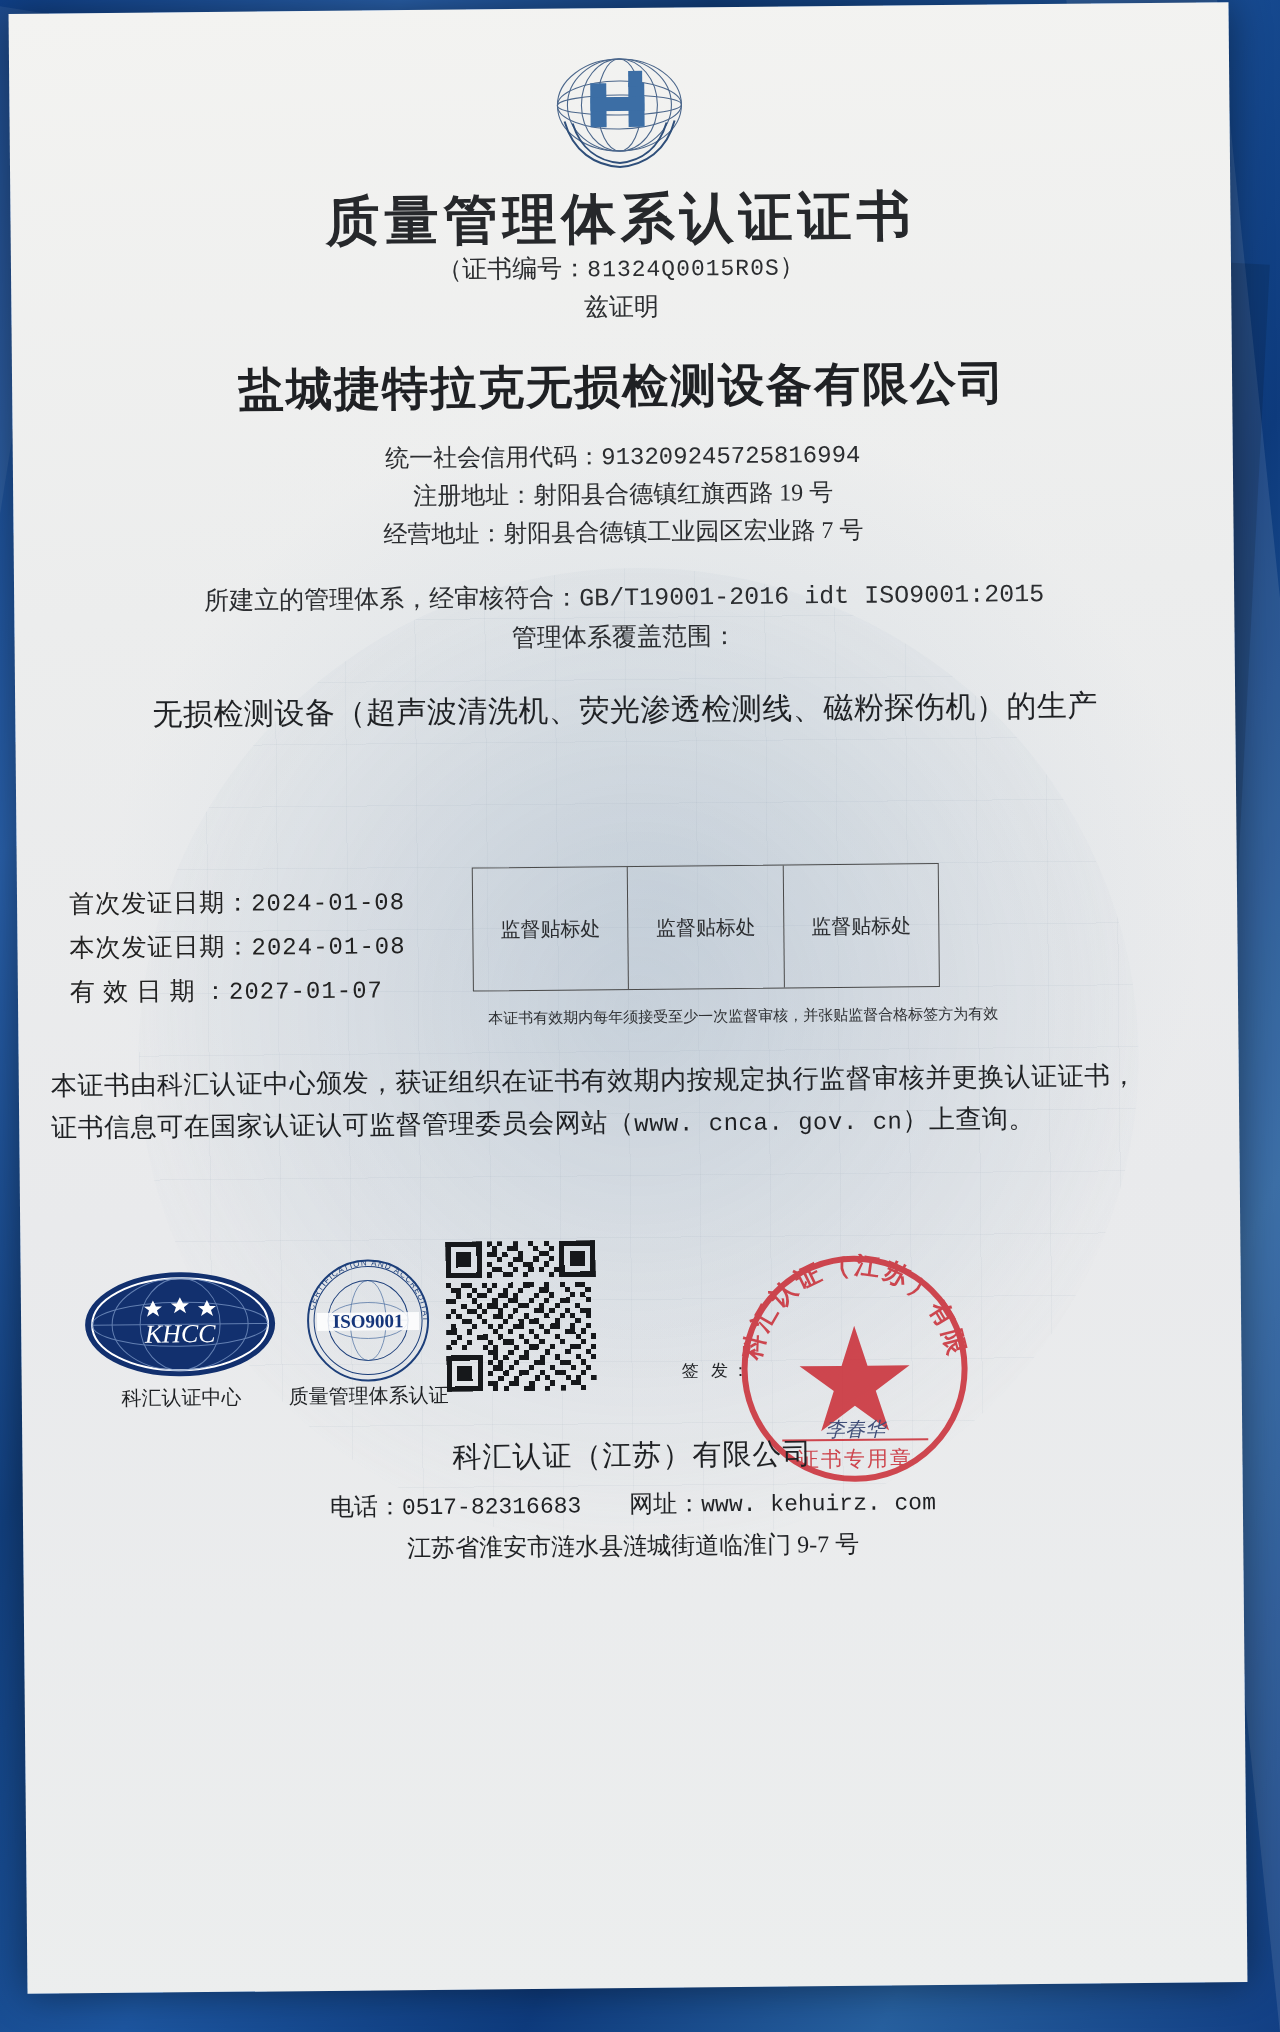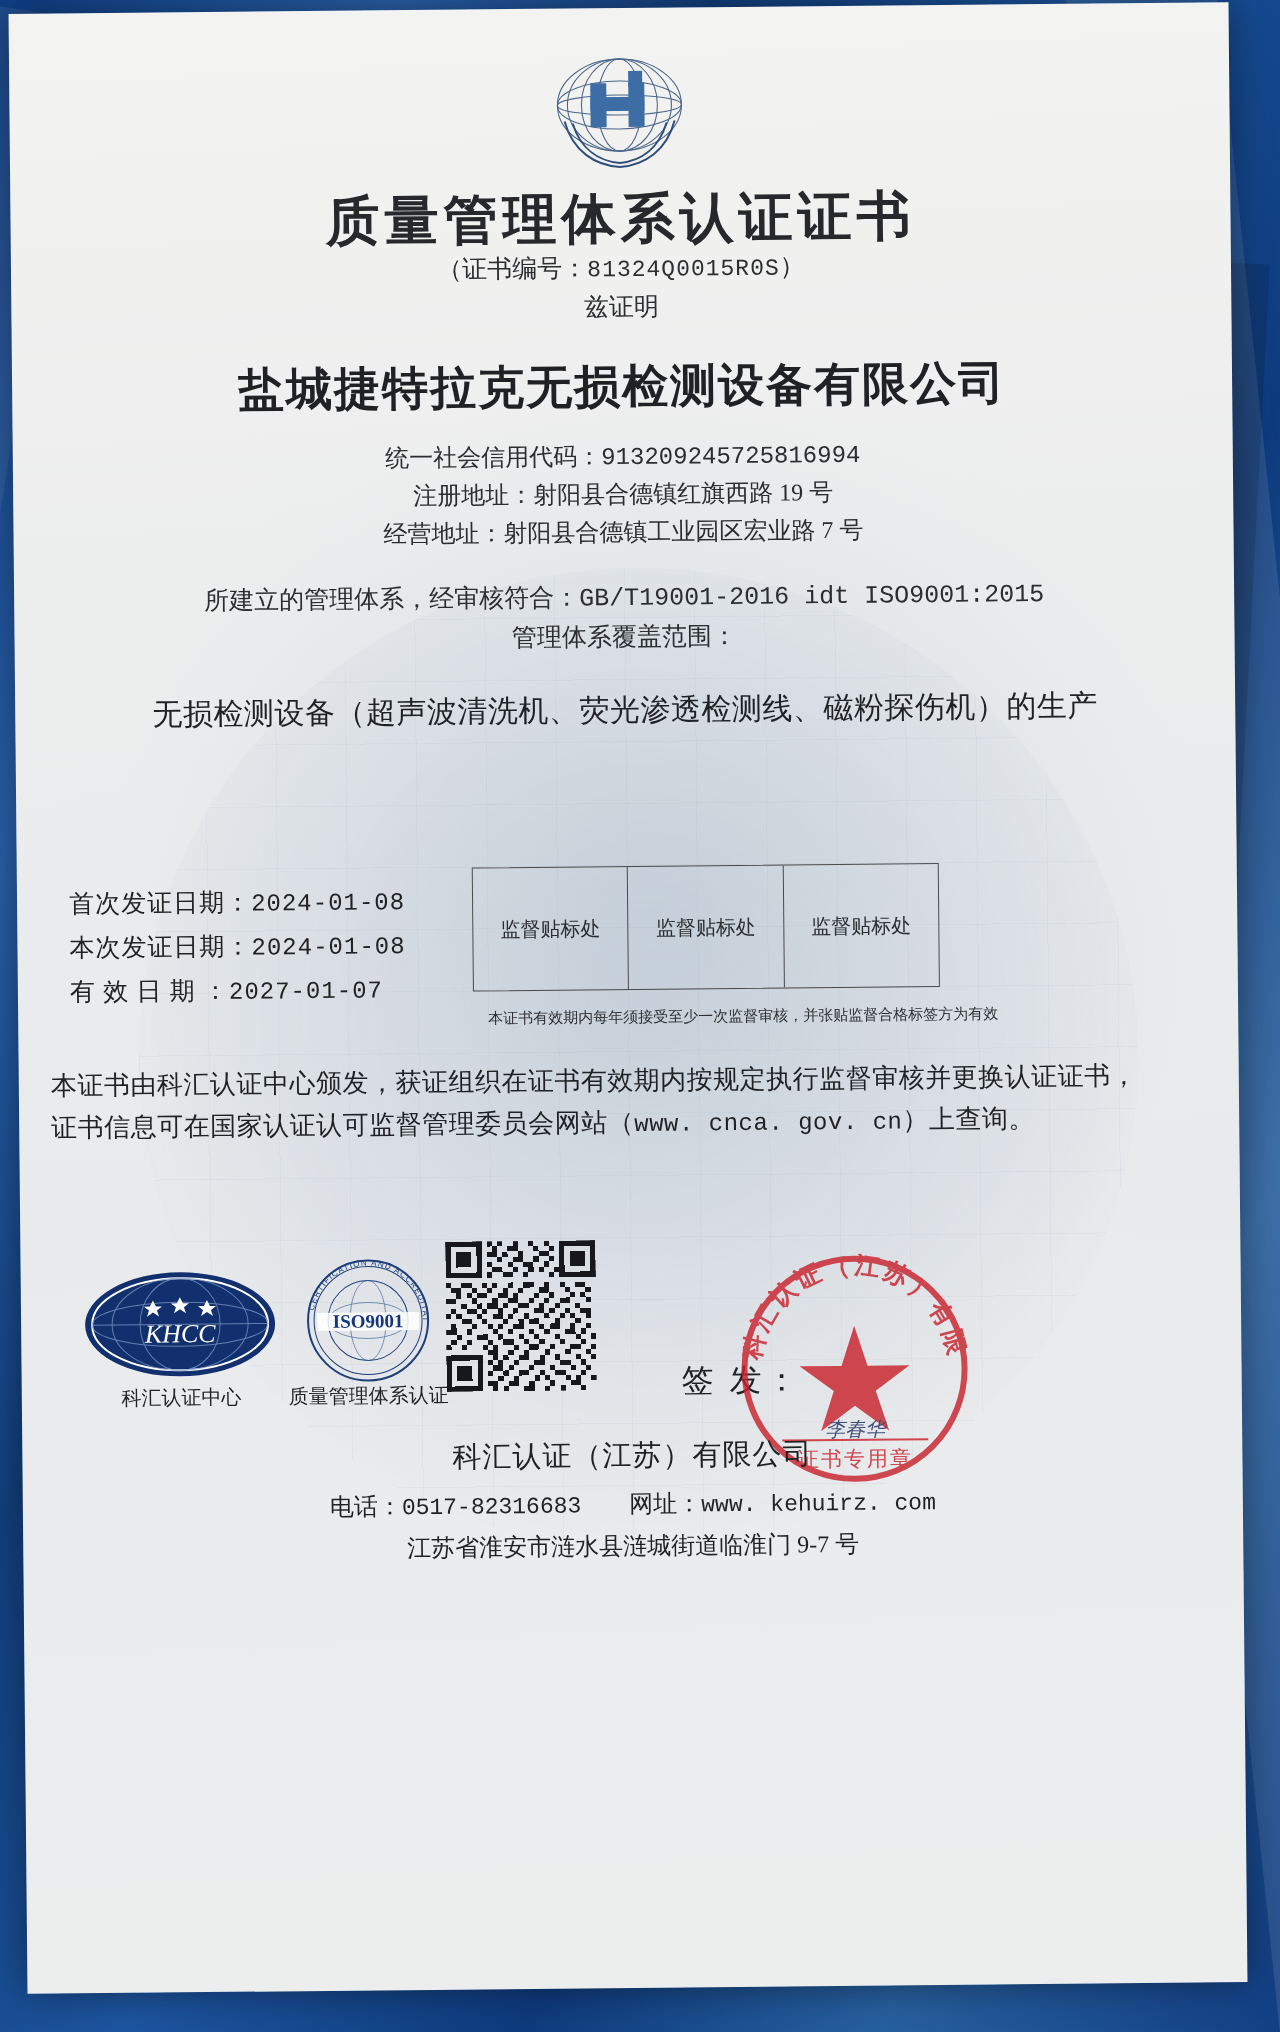--- a/index.html
+++ b/index.html
@@ -79,21 +79,21 @@
   
   .khcc{position:absolute;left:62px;top:1258px;width:195px;height:108px;}
   .khcc-cap{position:absolute;left:62px;top:1372px;width:195px;text-align:center;font-size:20px;color:#1f2124;}
   .iso{position:absolute;left:272px;top:1248px;width:150px;height:125px;}
   .iso-cap{position:absolute;left:252px;top:1372px;width:190px;text-align:center;font-size:20px;color:#1f2124;}
 
   .qr{position:absolute;left:425px;top:1232px;width:150px;height:150px;}
 
   
   .seal{position:absolute;left:718px;top:1248px;width:230px;height:230px;}
-  .sign{position:absolute;left:660px;top:1352px;font-size:32px;color:#1f2124;letter-spacing:4px;text-align:right;}
+  .sign{position:absolute;left:660px;top:1352px;font-size:17px;color:#1f2124;letter-spacing:4px;text-align:right;}
 
   .footer{position:absolute;left:0;right:0;top:1428px;text-align:center;color:#1f2124;}
   .f1{font-size:29px;letter-spacing:1px;}
   .f2{font-size:24px;margin-top:12px;}
   .f2 .mono{font-family:"Liberation Mono", monospace;font-size:23px;}
   .f3{font-size:24px;margin-top:10px;}
 </style>
 </head>
 <body>
 

